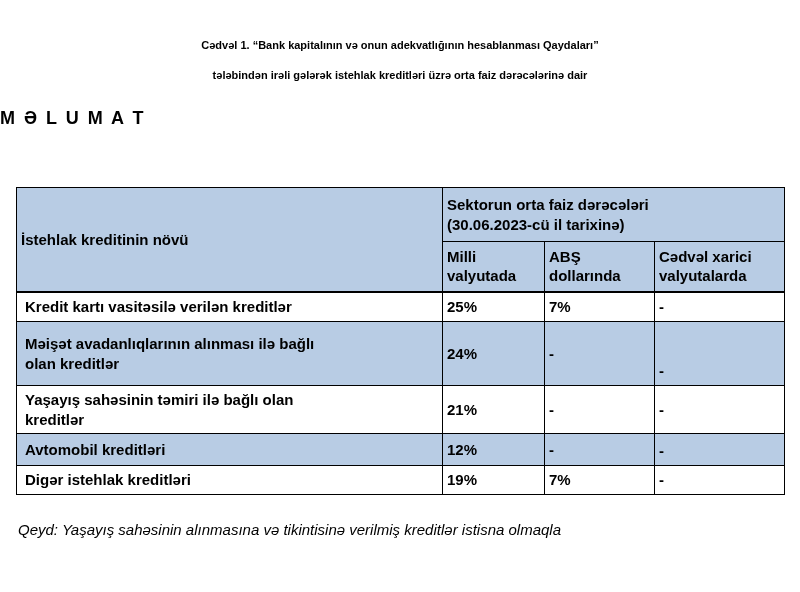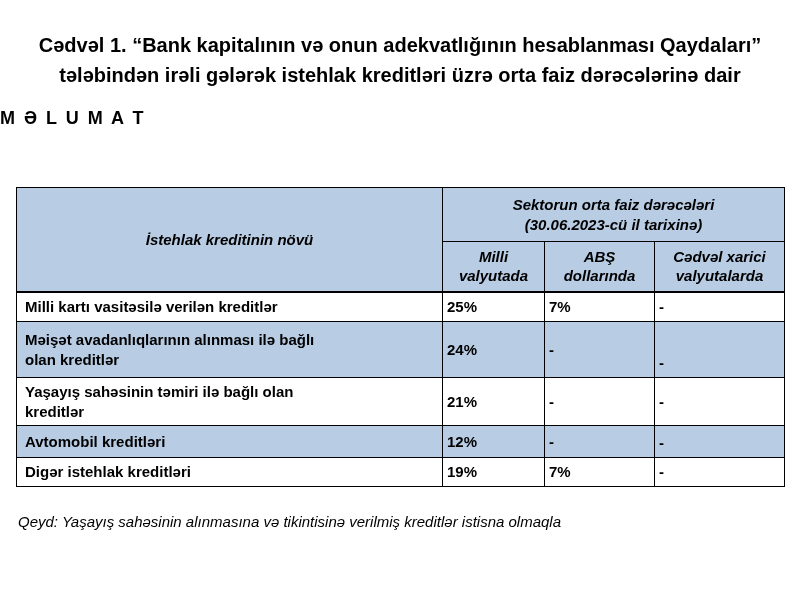--- a/index.html
+++ b/index.html
@@ -8,45 +8,45 @@
     --border-c:#000000;
   }
   *{box-sizing:border-box;}
   html,body{margin:0;padding:0;}
   body{
     width:800px;height:592px;background:#ffffff;color:#000000;
     font-family:"Liberation Sans","DejaVu Sans",sans-serif;
     overflow:hidden;
   }
   .page{width:800px;height:592px;position:relative;}
-  .title{margin-top:30px;text-align:center;font-weight:bold;font-size:20px;}
+  .title{margin-top:30px;text-align:center;font-weight:bold;font-size:11px;}
   .title .tline{line-height:30px;padding:0 30px;}
   .heading{margin-top:18px;text-align:left;font-weight:bold;font-size:18px;letter-spacing:2px;}
   table.rates{
     width:768px;margin:58px 16px 0 16px;border-collapse:collapse;table-layout:fixed;
   }
   th,td{
     border:1px solid var(--border-c);
     font-size:15px;font-weight:bold;
     white-space:pre-line;
     vertical-align:middle;
   }
   thead th{
     background:var(--header-bg);
-    text-align:center;line-height:1.3;padding:4px 4px;font-style:italic;
+    text-align:left;line-height:1.3;padding:4px 4px;
   }
   tbody tr:first-child td{border-top:2px solid var(--border-c);}
   tbody tr:nth-child(even){background:var(--alt-row-bg);}
   td.name{ text-align:left;padding:4px 8px;line-height:1.3;}
   td.num{ text-align:left;padding:4px 12px 4px 4px;line-height:1.3;}
   td.vbottom{vertical-align:bottom;padding-bottom:5px;}
   tr.hr1{height:54px;}
   tr.hr2{height:50px;}
   tr.r1{height:30px;}
-  tr.r2{height:56px;margin-top:28px;}
+  tr.r2{height:64px;margin-top:28px;}
   tr.r3{height:48px;}
   tr.r4{height:32px;}
   tr.r5{height:20px;}
   .note{margin:26px 16px 0 18px;font-style:italic;font-size:15px;}
 </style>
 </head>
 <body>
 
 <div class="page">
 
@@ -74,21 +74,21 @@
         <th>Milli
 valyutada</th>
         <th>ABŞ
 dollarında</th>
         <th>Cədvəl xarici
 valyutalarda</th>
       </tr>
     </thead>
     <tbody>
       <tr class="r1">
-        <td class="name">Milli kartı vasitəsilə verilən kreditlər</td>
+        <td class="name">Kredit kartı vasitəsilə verilən kreditlər</td>
         <td class="num">25%</td>
         <td class="num">7%</td>
         <td class="num">-</td>
       </tr>
       <tr class="r2">
         <td class="name">Məişət avadanlıqlarının alınması ilə bağlı
 olan kreditlər</td>
         <td class="num">24%</td>
         <td class="num">-</td>
         <td class="num vbottom">-</td>

